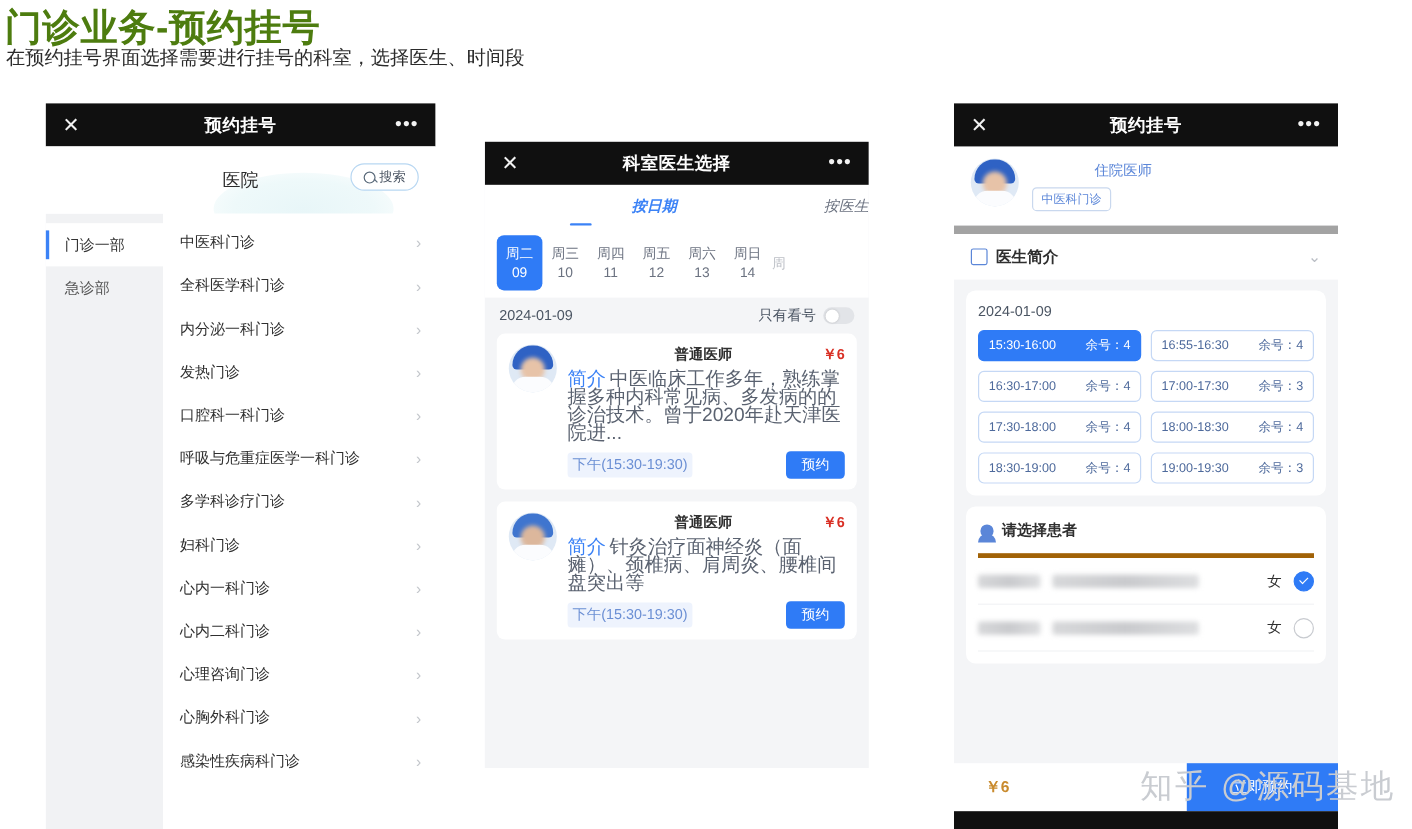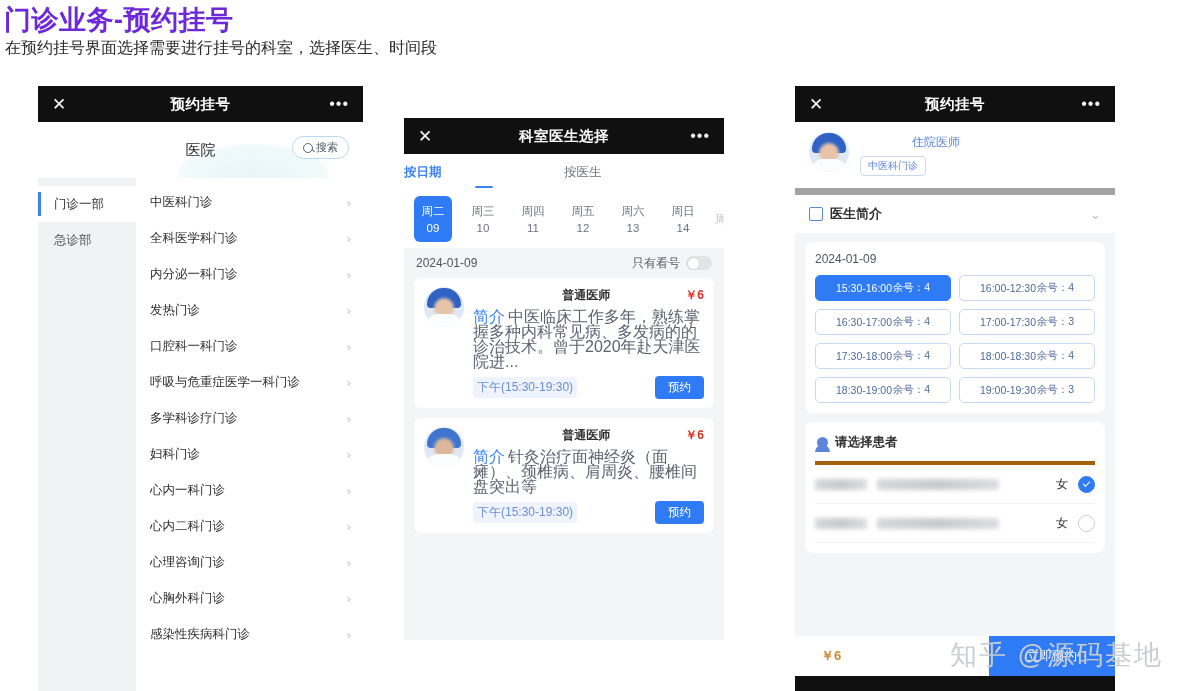--- a/index.html
+++ b/index.html
@@ -3,21 +3,21 @@
 <meta charset="utf-8">
 <style>
   html,body{margin:0;padding:0;}
   body{
     width:1177px;height:691px;background:#ffffff;
     font-family:"Liberation Sans","DejaVu Sans",sans-serif;
     overflow:hidden;position:relative;
   }
   .page-title{
     position:absolute;left:4px;top:2px;
-    font-size:27px;font-weight:bold;color:#6d28d9;letter-spacing:.5px;
+    font-size:31px;font-weight:bold;color:#4d7c0f;letter-spacing:.5px;
   }
   .page-sub{
     position:absolute;left:5px;top:38px;
     font-size:16px;color:#2b2b2b;
   }
 
   
   .phone{position:absolute;background:#f4f5f7;overflow:hidden;}
   .nav{height:36px;background:#101010;display:flex;align-items:center;
        padding:0 14px;position:relative;}
@@ -51,27 +51,27 @@
   .dept-left .li.active:before{content:"";position:absolute;left:0;top:6px;bottom:6px;
                  width:2.5px;background:#3b82f6;}
   .dept-right{flex:1;background:#fff;overflow:hidden;padding-top:6px;}
   .dept-row{height:36px;display:flex;align-items:center;padding:0 12px 0 14px;
             font-size:12.5px;color:#2f2f2f;position:relative;}
   .dept-row .chev{margin-left:auto;color:#c3c6cb;font-size:13px;}
 
   
   #p2{left:404px;top:118px;width:320px;height:522px;background:#f4f5f7;}
   .seg{height:36px;background:#fff;display:flex;}
-  .seg .t{flex:1;display:flex;align-items:center;justify-content:flex-start;
-          font-size:12.5px;color:#6b7280;position:relative;}
+  .seg .t{flex:1;display:flex;align-items:center;justify-content:flex-end;
+          font-size:12.5px;color:#6b7280;position:relative;font-style:italic;}
   .seg .t.on{color:#3b82f6;font-weight:bold;}
   .seg .t.on:after{content:"";position:absolute;bottom:2px;left:50%;margin-left:-9px;
           width:18px;height:2.5px;background:#3b82f6;border-radius:2px;}
   .dates{height:58px;background:#fff;display:flex;align-items:center;
-         padding:0 10px;gap:12px;overflow:hidden;}
+         padding:0 10px;overflow:hidden;}
   .dchip{flex:none;width:38px;height:46px;border-radius:6px;display:flex;
          flex-direction:column;align-items:center;justify-content:center;gap:3px;}
   .dchip .d1{font-size:11.5px;color:#6b7280;}
   .dchip .d2{font-size:11.5px;color:#6b7280;}
   .dchip.on{background:#2f7bf6;}
   .dchip.on .d1,.dchip.on .d2{color:#fff;}
   .dchip.cut{width:14px;overflow:hidden;opacity:.45;}
   .dayhdr{height:30px;display:flex;align-items:center;padding:0 12px;
           font-size:12px;color:#4b5563;}
   .dayhdr .sw{margin-left:auto;display:flex;align-items:center;gap:6px;
@@ -114,21 +114,21 @@
            border-radius:4px;padding:2px 7px;font-size:10px;color:#5b86d8;}
   .sect{height:38px;background:#fff;display:flex;align-items:center;
         padding:0 14px;font-size:13px;color:#2f2f2f;font-weight:bold;gap:7px;
         border-top:7px solid #a3a3a3;}
   .sect .bicon{width:12px;height:12px;border:1.4px solid #5b86d8;border-radius:2px;}
   .sect .chev{margin-left:auto;color:#b9bdc4;font-weight:normal;font-size:13px;}
   .card{margin:9px 10px 0 10px;background:#fff;border-radius:8px;padding:10px;}
   .card .cdate{font-size:12px;color:#4b5563;margin-bottom:9px;}
   .slots{display:grid;grid-template-columns:1fr 1fr;gap:8px;}
   .slot{border:1px solid #c5d8f5;border-radius:5px;height:24px;display:flex;
-        align-items:center;padding:0 20px;font-size:10.5px;color:#4e6a9c;}
+        align-items:center;padding:0 8px;font-size:10.5px;color:#4e6a9c;}
   .slot .rem{margin-left:auto;}
   .slot.on{background:#2f7bf6;border-color:#2f7bf6;color:#fff;}
   .pt-hd{display:flex;align-items:center;gap:7px;font-size:12.5px;color:#2f2f2f;
          font-weight:bold;padding:2px 2px 10px 2px;border-bottom:4px solid #a16207;}
   .pico{width:11px;height:11px;border-radius:50%;background:#5b86d8;position:relative;}
   .pico:after{content:"";position:absolute;left:-2px;top:8px;width:15px;height:7px;
               border-radius:7px 7px 0 0;background:#5b86d8;}
   .pt-row{display:flex;align-items:center;height:38px;
           border-bottom:1px solid #f2f3f5;gap:10px;}
   .blur{height:11px;border-radius:2px;
@@ -365,21 +365,21 @@
   </div>
 
   <div class="card">
     <div class="cdate">2024-01-09</div>
     <div class="slots">
       <div class="slot on">
           <span>15:30-16:00</span>
           <span class="rem">余号：4</span>
         </div>
       <div class="slot">
-          <span>16:00-12:30</span>
+          <span>16:55-16:30</span>
           <span class="rem">余号：4</span>
         </div>
       <div class="slot">
           <span>16:30-17:00</span>
           <span class="rem">余号：4</span>
         </div>
       <div class="slot">
           <span>17:00-17:30</span>
           <span class="rem">余号：3</span>
         </div>

